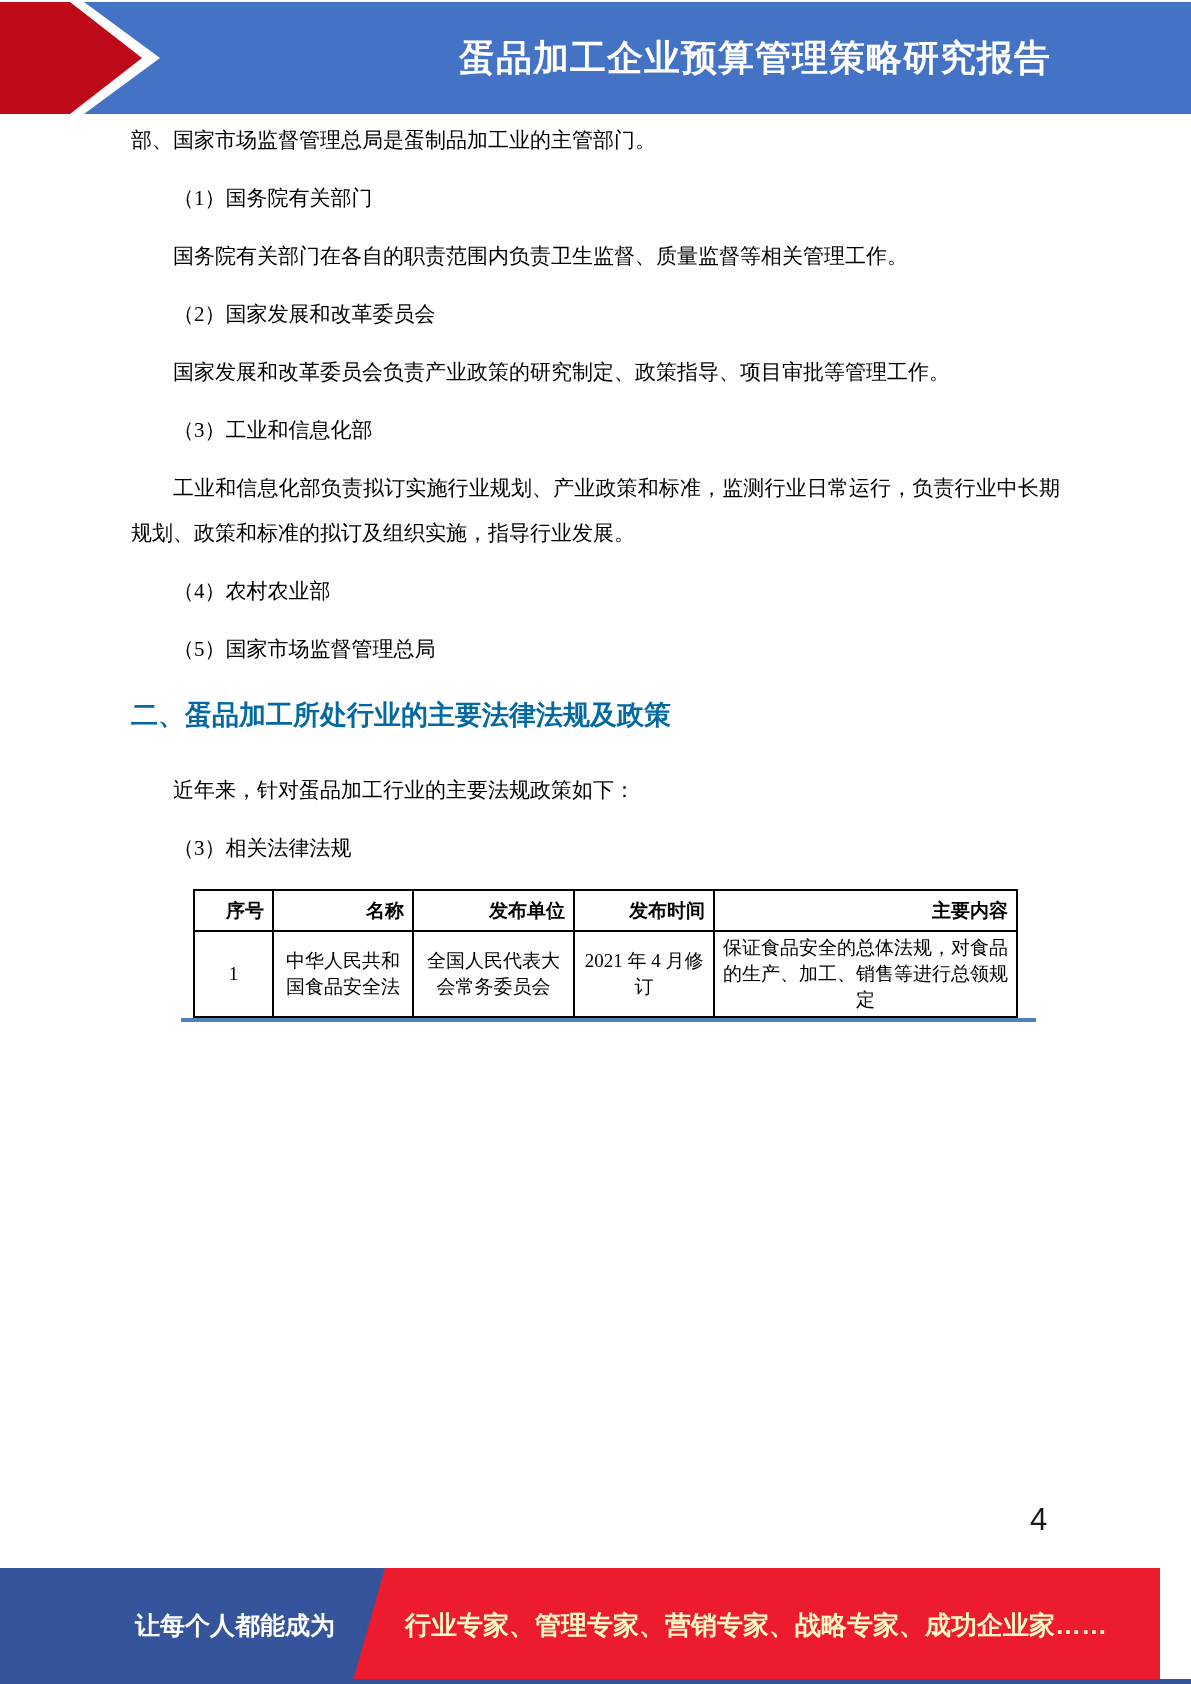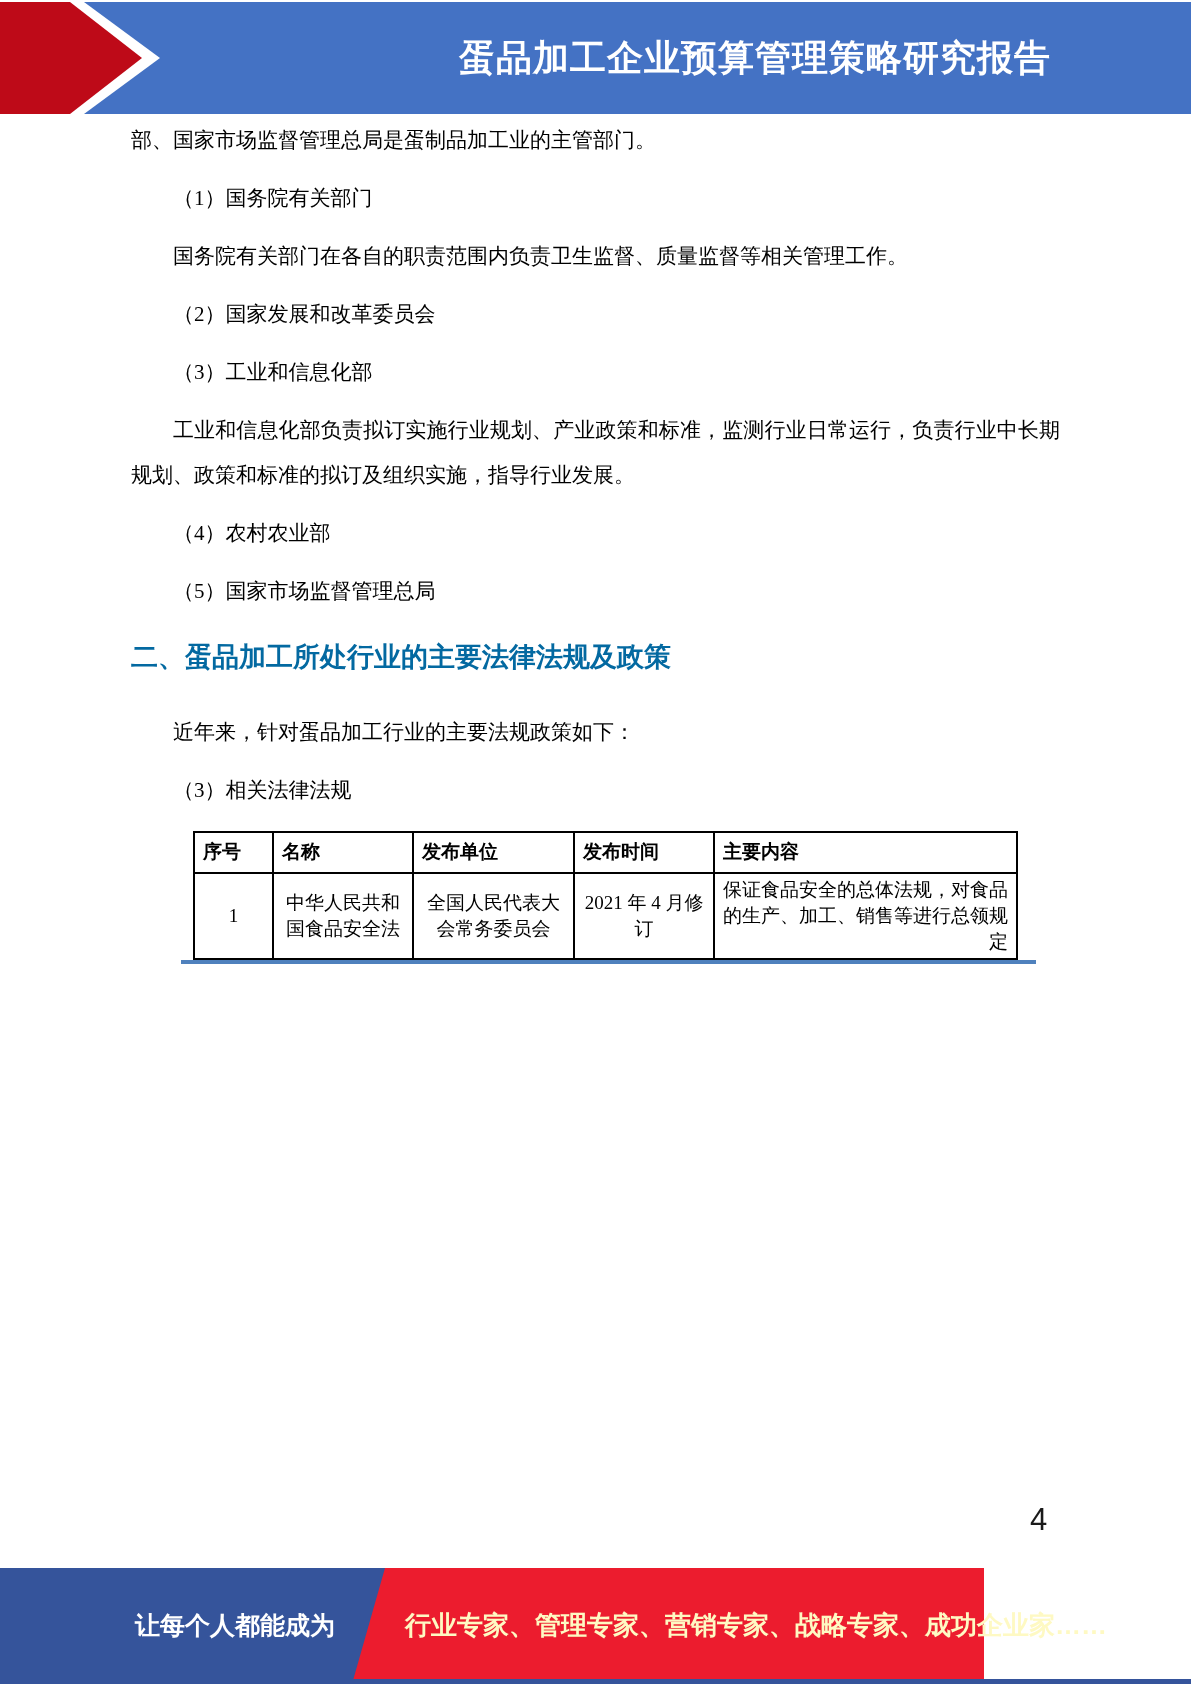--- a/index.html
+++ b/index.html
@@ -56,45 +56,45 @@
     font-size:19px;
     line-height:26px;
     color:#000;
   }
   .law-table th, .law-table td {
     border:2px solid #000;
     padding:3px 8px;
     vertical-align:middle;
   }
   .law-table th {
-    font-family:Liberation Mono, monospace;
+    font-family:Liberation Sans, sans-serif;
     font-weight:bold;
     height:33px;
-    text-align:left;
+    text-align:right;
     border-radius:20px;
   }
   .law-table td { text-align:center; }
-  .law-table td.left { text-align:right; }
+  .law-table td.left { text-align:center; }
   .table-rule {
     width:855px; height:4px;
     margin-left:50px;
     background:var(--table-rule-blue);
   }
 
   
   .page-number {
     position:absolute; left:1030px; top:1502px;
     font-family:"Liberation Sans", sans-serif;
     font-size:31px; color:#1a1a1a;
   }
 
   
   .footer {
     position:absolute; left:0; bottom:0;
-    width:984px; height:116px;
+    width:1160px; height:116px;
     background:var(--footer-red);
   }
   .footer-blue-shape {
     position:absolute; left:0; top:0;
     width:390px; height:116px;
     background:var(--footer-blue);
     clip-path:polygon(0 0, 385px 0, 352px 116px, 0 116px);
   }
   .footer-left-text {
     position:absolute; left:135px; top:41px;
@@ -129,20 +129,21 @@
       <polygon points="0,0 70,0 142,56 70,112 0,112" fill="#BE0A18"></polygon>
     </svg>
     <div class="header-title">蛋品加工企业预算管理策略研究报告</div>
   </div>
 
   <div class="doc">
     <p class="">部、国家市场监督管理总局是蛋制品加工业的主管部门。</p>
     <p class="indent">（1）国务院有关部门</p>
     <p class="indent">国务院有关部门在各自的职责范围内负责卫生监督、质量监督等相关管理工作。</p>
     <p class="indent">（2）国家发展和改革委员会</p>
+    <p class="indent">国家发展和改革委员会负责产业政策的研究制定、政策指导、项目审批等管理工作。</p>
     <p class="indent">（3）工业和信息化部</p>
     <p class="indent">工业和信息化部负责拟订实施行业规划、产业政策和标准，监测行业日常运行，负责行业中长期规划、政策和标准的拟订及组织实施，指导行业发展。</p>
     <p class="indent">（4）农村农业部</p>
     <p class="indent">（5）国家市场监督管理总局</p>
 
     <div class="section-heading">二、蛋品加工所处行业的主要法律法规及政策</div>
 
     <p class="indent">近年来，针对蛋品加工行业的主要法规政策如下：</p>
     <p class="indent">（3）相关法律法规</p>
 

